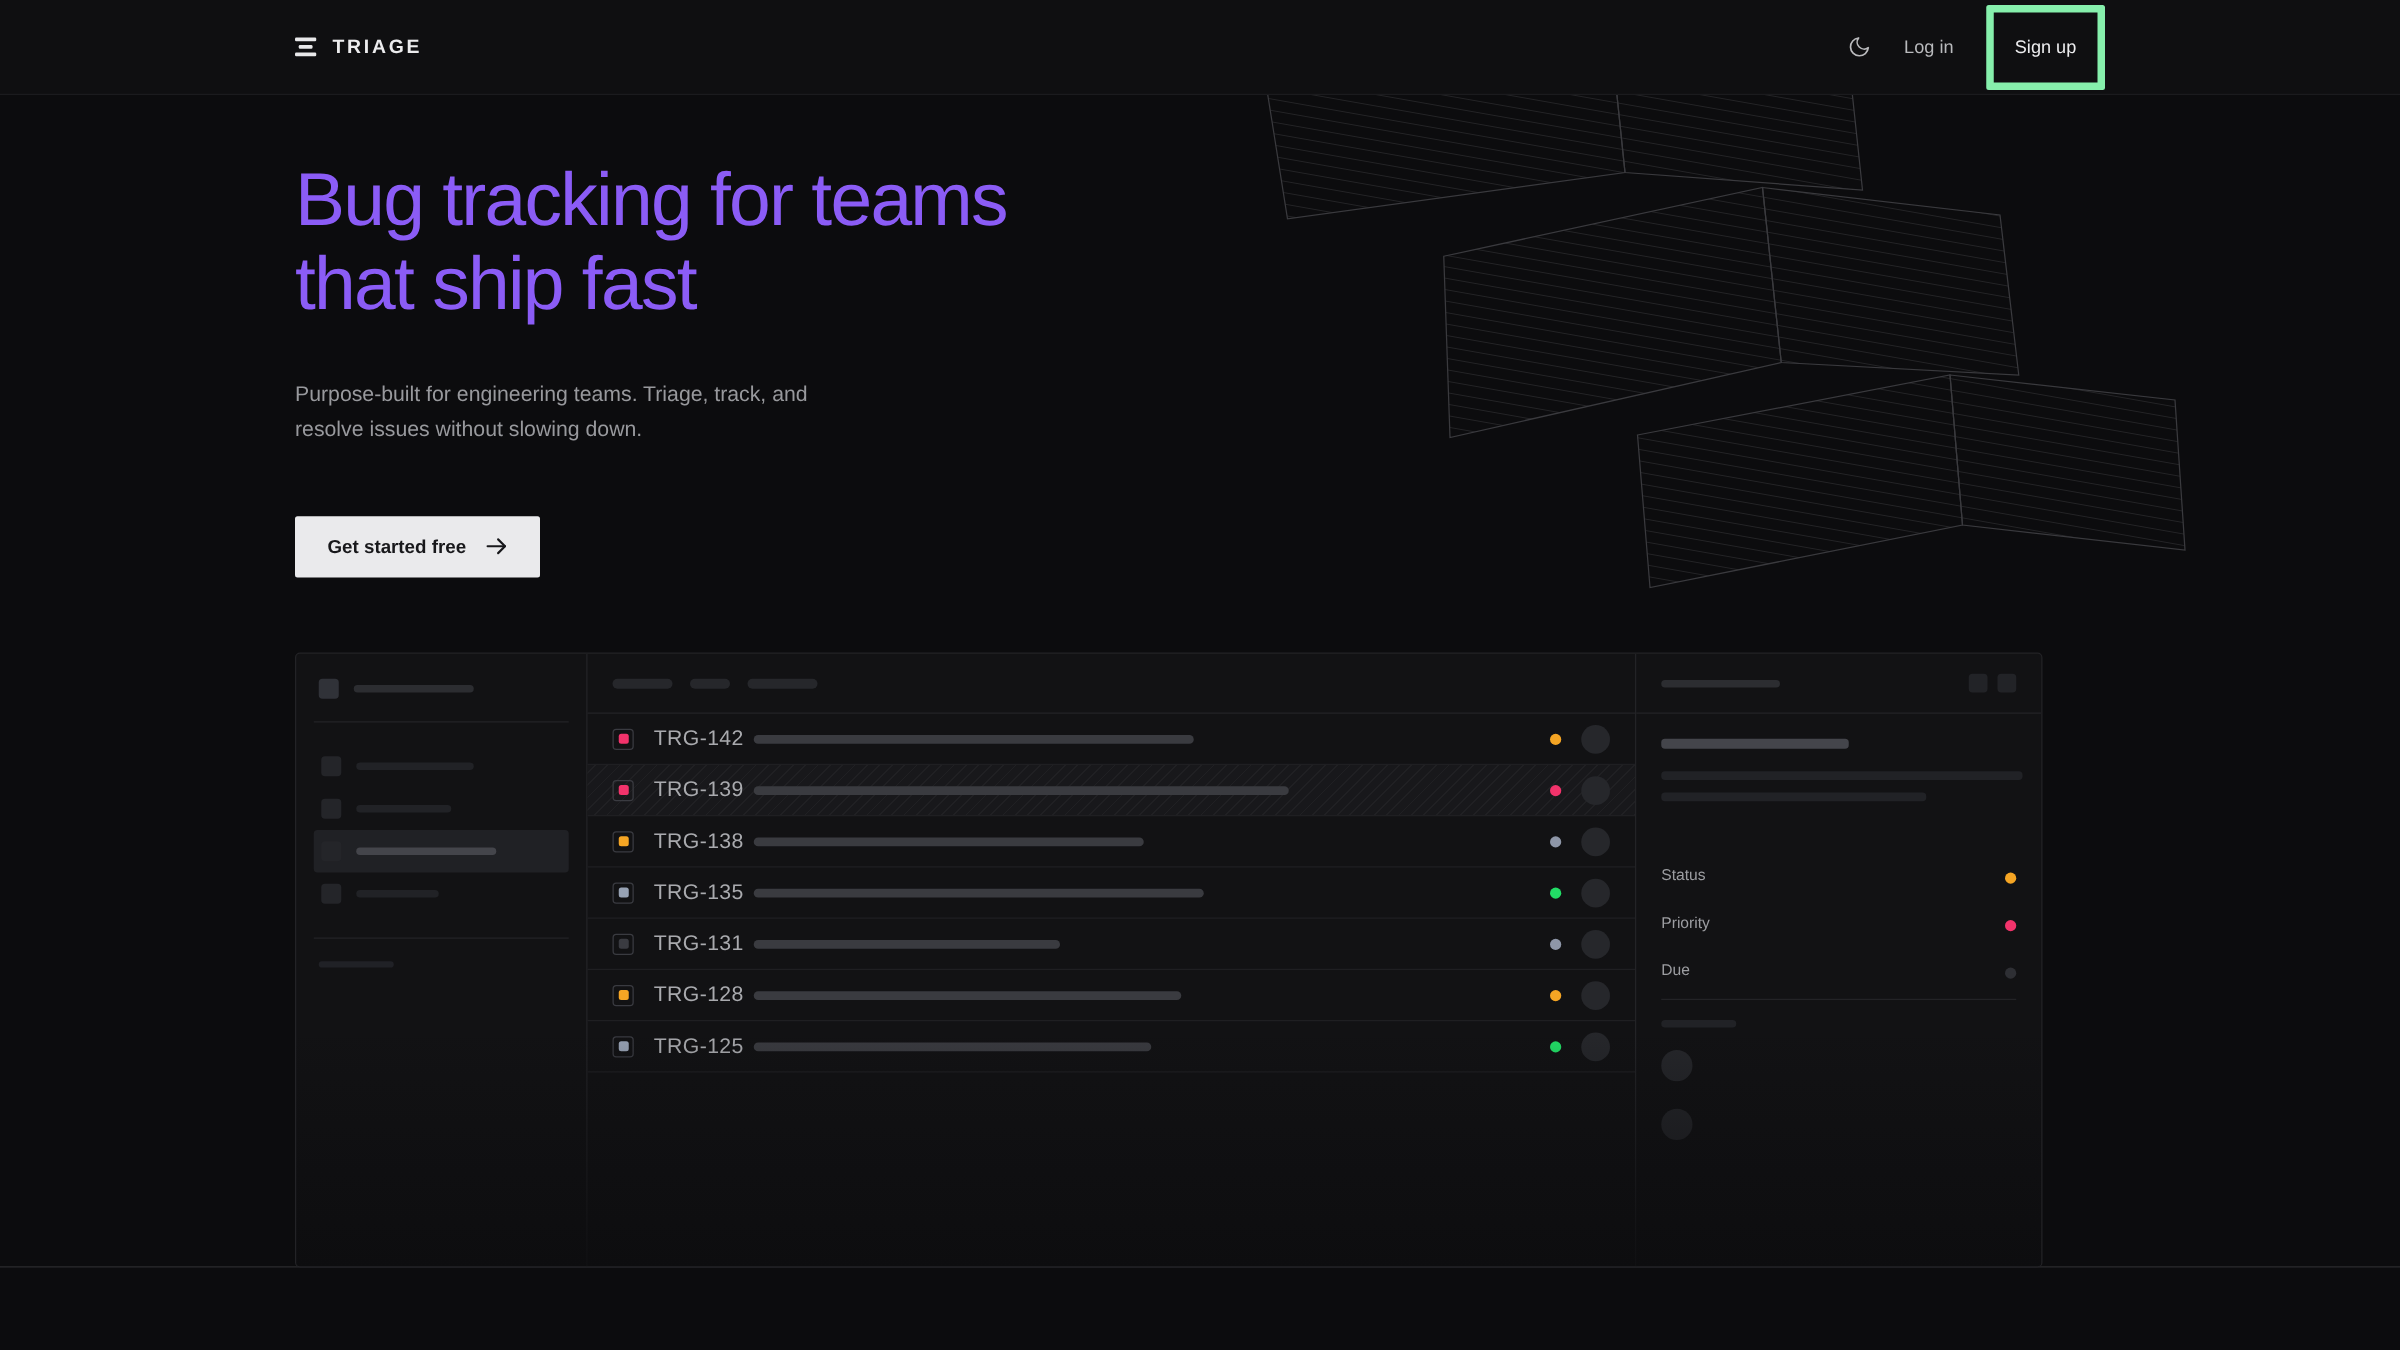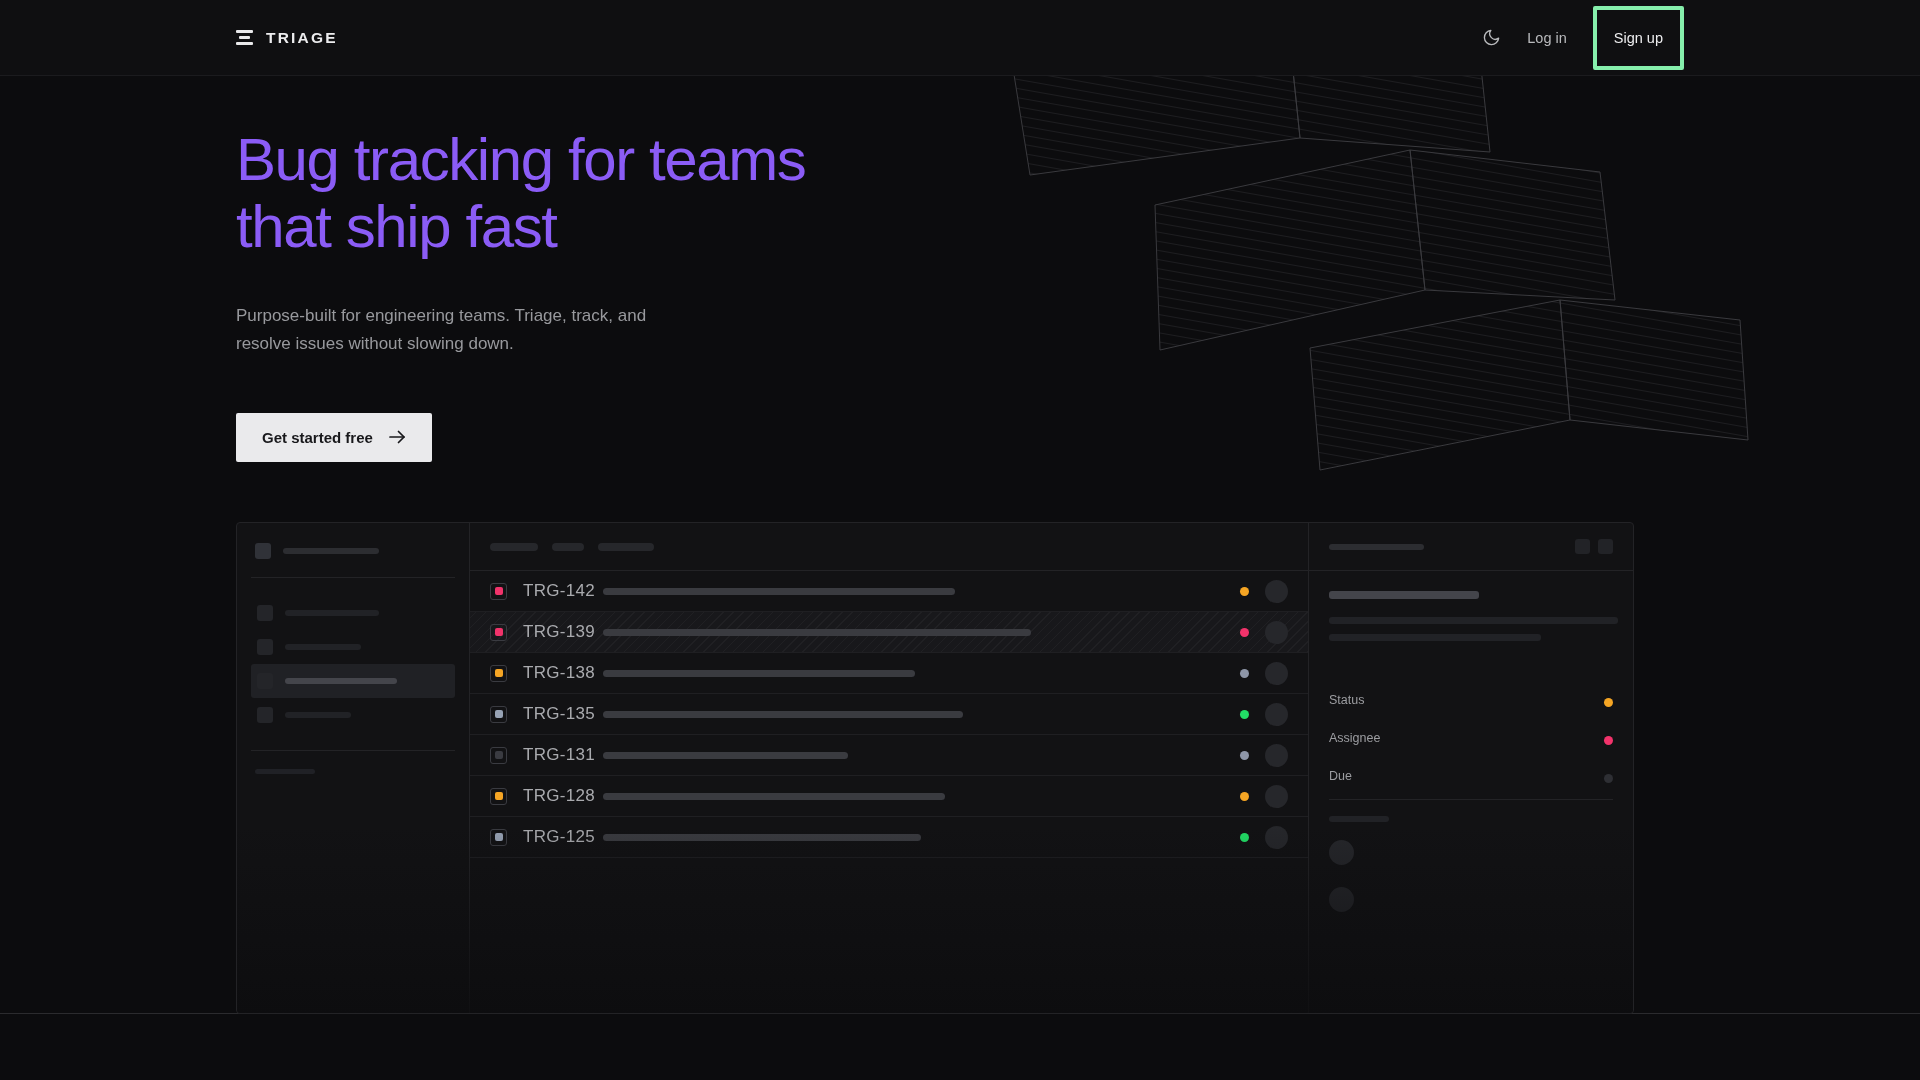--- a/index.html
+++ b/index.html
@@ -31,21 +31,21 @@
   .brand-mark i:nth-child(3) { width: 17px; }
   .brand-name {
     color: #ececee; font-size: 15.5px; font-weight: 700; letter-spacing: 2.2px;
   }
   .nav-right {
     position: absolute; right: 236px; display: flex; align-items: center; gap: 26px;
   }
   .moon-icon { width: 19px; height: 19px; display: block; cursor: pointer; }
   .login-link { color: #b9babd; font-size: 14.5px; text-decoration: none; cursor: pointer; }
   .signup-btn {
-    border: 4px solid #86efac; background: transparent; color: #ededef;
+    border: 6px solid #86efac; background: transparent; color: #ededef;
     font-size: 14.5px; padding: 20px 17px; border-radius: 2px; cursor: pointer;
     font-family: "Liberation Sans", sans-serif;
   }
 
   
   .hero { position: absolute; left: 236px; top: 126px; z-index: 10; }
   .hero h1 {
     color: #8b5cf6; font-size: 60px; line-height: 1.12; font-weight: 400;
     letter-spacing: -1.4px; white-space: pre-line;
   }
@@ -330,21 +330,21 @@
             <div class="bar bar-dim" style="width: 289px; height: 7px; margin-bottom: 10px;"></div>
             <div class="bar bar-dim" style="width: 212px; height: 7px; margin-bottom: 10px;"></div>
           </div>
         <div style="height:18px"></div>
         <div id="detail-meta">
             <div class="meta-row">
               <span class="meta-label">Status</span>
               <span class="meta-dot" style="background:#f5a524"></span>
             </div>
             <div class="meta-row">
-              <span class="meta-label">Assignee</span>
+              <span class="meta-label">Priority</span>
               <span class="meta-dot" style="background:#f2336b"></span>
             </div>
             <div class="meta-row">
               <span class="meta-label">Due</span>
               <span class="meta-dot" style="background:#2e2f34"></span>
             </div>
           </div>
         <div class="m-divider" style="margin:16px 0"></div>
         <div class="bar bar-dim" id="activity-label" style="height: 6px; margin-bottom: 18px; width: 60px;"></div>
         <div id="activity-avatars">

